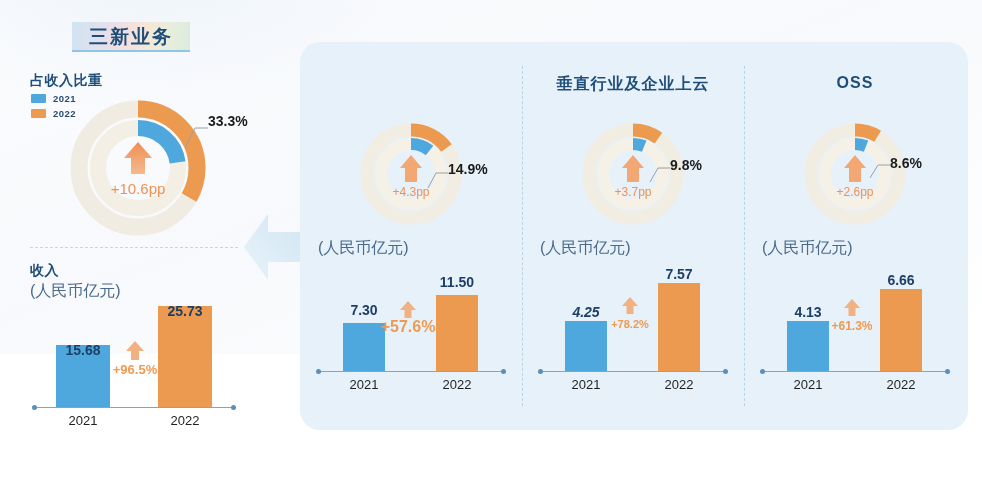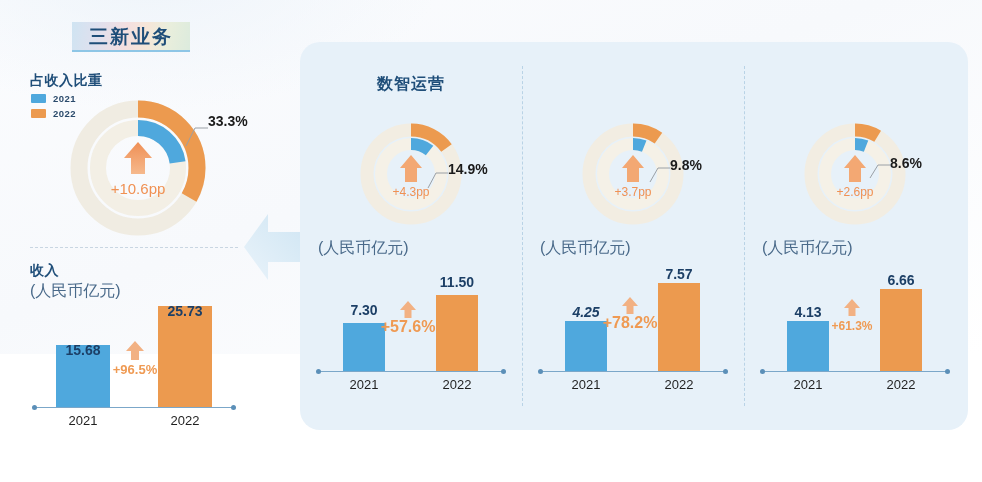--- a/index.html
+++ b/index.html
@@ -169,21 +169,20 @@
       </defs>
       <path d="M62 18 L24 18 L24 0 L0 33 L24 66 L24 48 L62 48 Z" fill="url(#baG)"></path>
     </svg>
   </div>
 
   <div class="card">
     <div class="vdash" style="left:222px;"></div>
     <div class="vdash" style="left:444px;"></div>
 
     <div class="panel" style="left:0;">
-      <div class="p-title">数智运营</div>
 
       <div class="p-donut">
         <svg width="104" height="104" viewBox="0 0 104 104">
           <circle cx="52" cy="52" r="44" fill="none" stroke="#f2ede2" stroke-width="13"></circle>
           <circle cx="52" cy="52" r="30" fill="none" stroke="#f5f1e7" stroke-width="12"></circle>
           <circle cx="52" cy="52" r="44" fill="none" stroke="#ec9a4f" stroke-width="13" stroke-dasharray="41.2 235.2" transform="rotate(-90 52 52)"></circle>
           <circle cx="52" cy="52" r="30" fill="none" stroke="#4fa8dd" stroke-width="12" stroke-dasharray="20.0 168.5" transform="rotate(-90 52 52)"></circle>
           <path d="M52 33 L63 46 L58 46 L58 60 L46 60 L46 46 L41 46 Z" fill="#f3a873"></path>
         </svg>
         <div class="donut-cb" style="top:63px;font-size:12px;">+4.3pp</div>
@@ -215,20 +214,21 @@
           </svg>
           <span class="pct-lbl" style="font-size:16px;">+57.6%</span>
         </div>
 
         <div class="xlbl" style="left:25px;width:42px;top:103px;font-size:13px;">2021</div>
         <div class="xlbl" style="left:118px;width:42px;top:103px;font-size:13px;">2022</div>
       </div>
     </div>
 
     <div class="panel" style="left:222px;">
+      <div class="p-title">垂直行业及企业上云</div>
 
       <div class="p-donut">
         <svg width="104" height="104" viewBox="0 0 104 104">
           <circle cx="52" cy="52" r="44" fill="none" stroke="#f2ede2" stroke-width="13"></circle>
           <circle cx="52" cy="52" r="30" fill="none" stroke="#f5f1e7" stroke-width="12"></circle>
           <circle cx="52" cy="52" r="44" fill="none" stroke="#ec9a4f" stroke-width="13" stroke-dasharray="27.1 249.3" transform="rotate(-90 52 52)"></circle>
           <circle cx="52" cy="52" r="30" fill="none" stroke="#4fa8dd" stroke-width="12" stroke-dasharray="11.5 177.0" transform="rotate(-90 52 52)"></circle>
           <path d="M52 33 L63 46 L58 46 L58 60 L46 60 L46 46 L41 46 Z" fill="#f3a873"></path>
         </svg>
         <div class="donut-cb" style="top:63px;font-size:12px;">+3.7pp</div>
@@ -251,29 +251,30 @@
         <div class="bar b21" style="left:25px;width:42px;height:50px;"></div>
         <div class="bar b22" style="left:118px;width:42px;height:88px;"></div>
 
         <div class="bar-val val-lbl" style="left:25px;width:42px;top:30px;font-style:italic;">4.25</div>
         <div class="bar-val val-lbl" style="left:118px;width:42px;top:-8px;">7.57</div>
 
         <div class="growth" style="left:62px;top:22px;width:56px;text-align:center;">
           <svg width="20" height="18" style="display:block;margin:0 auto;">
             <path d="M10 1 L18 10 L13.5 10 L13.5 18 L6.5 18 L6.5 10 L2 10 Z" fill="#f2b183"></path>
           </svg>
-          <span class="pct-lbl" style="font-size:16px;">+78.2%</span>
+          <span class="pct-lbl" style="font-size:11px;">+78.2%</span>
         </div>
 
         <div class="xlbl" style="left:25px;width:42px;top:103px;font-size:13px;">2021</div>
         <div class="xlbl" style="left:118px;width:42px;top:103px;font-size:13px;">2022</div>
       </div>
     </div>
 
     <div class="panel" style="left:444px;">
+      <div class="p-title">OSS</div>
 
       <div class="p-donut">
         <svg width="104" height="104" viewBox="0 0 104 104">
           <circle cx="52" cy="52" r="44" fill="none" stroke="#f2ede2" stroke-width="13"></circle>
           <circle cx="52" cy="52" r="30" fill="none" stroke="#f5f1e7" stroke-width="12"></circle>
           <circle cx="52" cy="52" r="44" fill="none" stroke="#ec9a4f" stroke-width="13" stroke-dasharray="23.8 252.6" transform="rotate(-90 52 52)"></circle>
           <circle cx="52" cy="52" r="30" fill="none" stroke="#4fa8dd" stroke-width="12" stroke-dasharray="11.3 177.2" transform="rotate(-90 52 52)"></circle>
           <path d="M52 33 L63 46 L58 46 L58 60 L46 60 L46 46 L41 46 Z" fill="#f3a873"></path>
         </svg>
         <div class="donut-cb" style="top:63px;font-size:12px;">+2.6pp</div>

